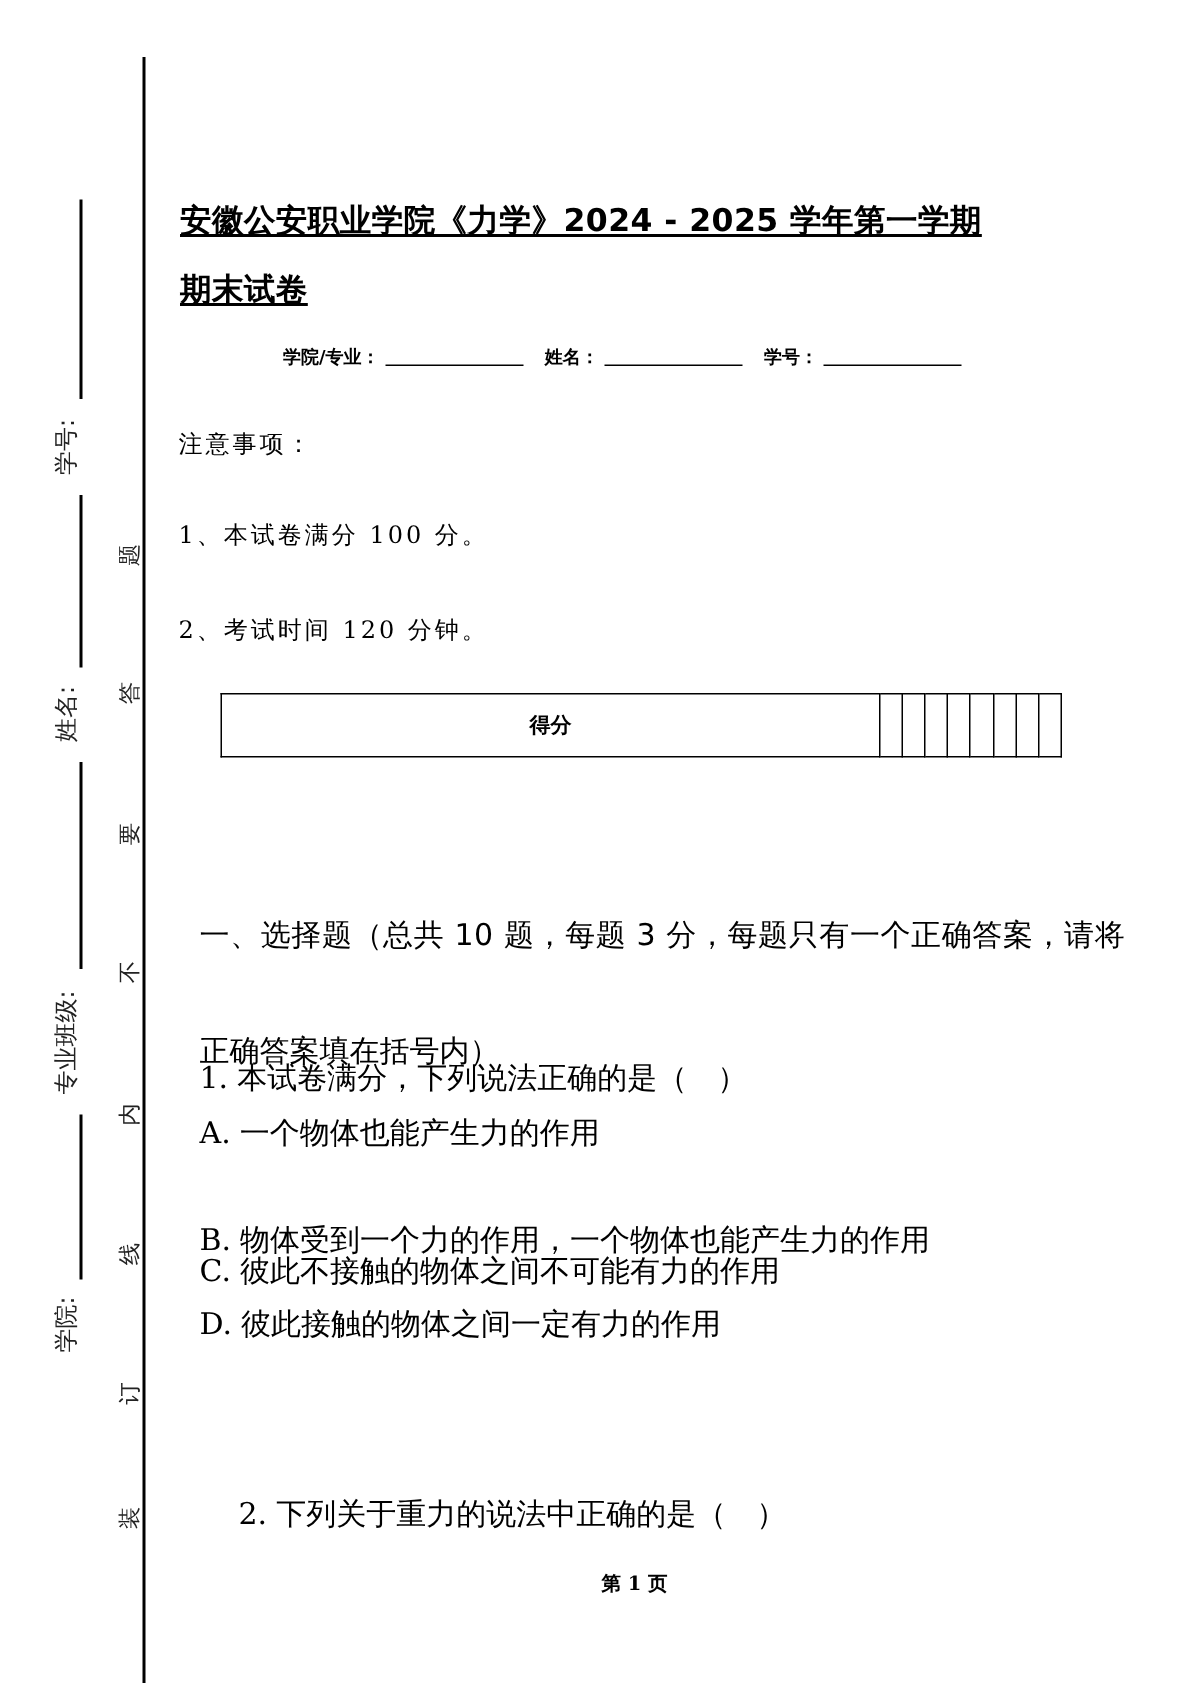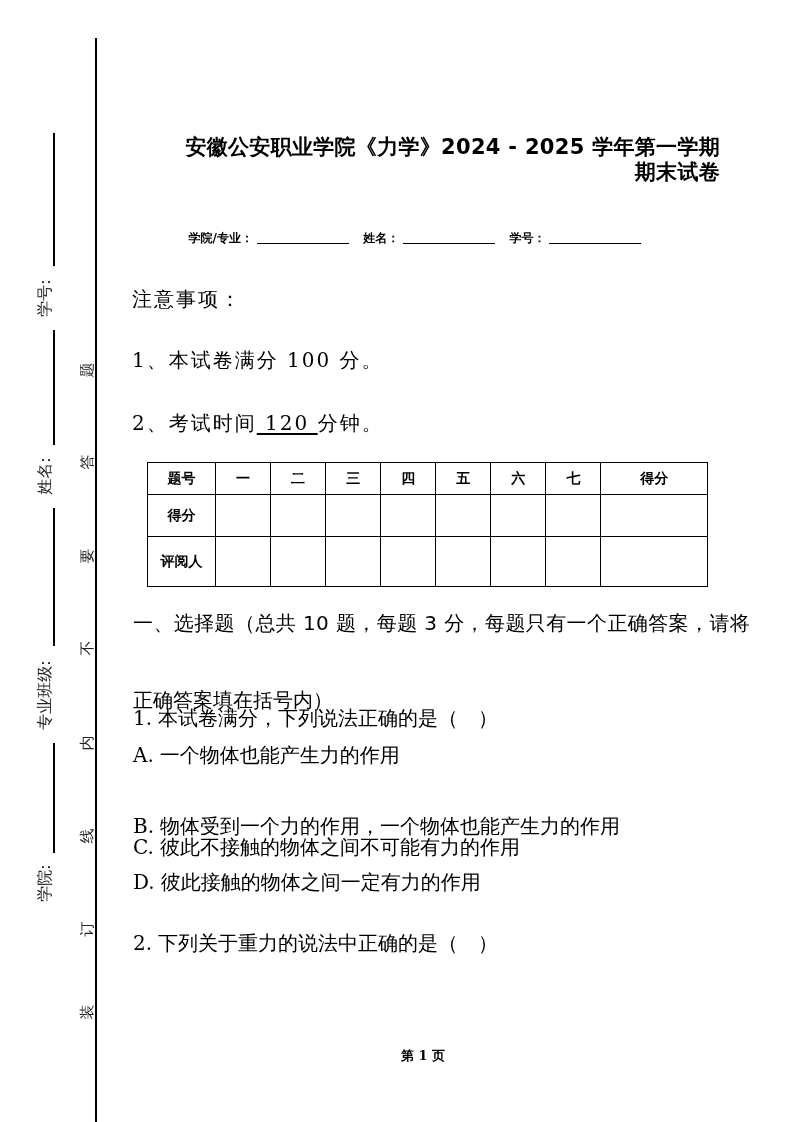--- a/index.html
+++ b/index.html
@@ -5,27 +5,27 @@
   html, body { margin:0; padding:0; }
   body {
     width:793px; height:1122px; background:#ffffff; position:relative; overflow:hidden;
     font-family: "DejaVu Serif", "Liberation Serif", serif; color:#000;
   }
   .binding-line { position:absolute; left:95px; top:38px; width:2px; height:1084px; background:#000; }
   .margin-seg { position:absolute; left:53px; width:1.5px; background:#000; }
   .rot { position:absolute; transform: translate(-50%,-50%) rotate(-90deg); white-space:nowrap;
          font-family: "DejaVu Sans", sans-serif; font-size:15px; color:#222; }
   .rot.lbl { font-size:16px; }
-  .title { position:absolute; left:120px; width:600px; text-align:right;
-           font-family:"DejaVu Sans", sans-serif; font-weight:bold; font-size:21px; letter-spacing:0.3px; }
+  .title { position:absolute; left:120px; width:600px; text-align:left;
+           font-family:"DejaVu Sans", sans-serif; font-weight:bold; font-size:21px; letter-spacing:0.3px;text-decoration:underline; }
   .info { position:absolute; left:120px; width:600px; top:229px; text-align:center;
           font-family:"DejaVu Sans", sans-serif; font-weight:bold; font-size:12px; }
   .info .blank { display:inline-block; width:92px; border-bottom:1.2px solid #000; margin:0 10px 0 4px; vertical-align:-2px; height:14px; }
-  .para { position:absolute; left:132px; font-size:20px; letter-spacing:2px; font-family:"DejaVu Serif", serif; }
-  .u { text-decoration:underline; text-underline-offset:3px; }
+  .para { position:absolute; left:119px; font-size:16px; letter-spacing:2px; font-family:"DejaVu Serif", serif; }
+  .u { text-underline-offset:3px; }
   table.score { position:absolute; left:147px; top:462px; border-collapse:collapse; width:561px;
                 font-family:"DejaVu Sans", sans-serif; font-weight:bold; font-size:14px; }
   table.score td { border:1px solid #000; text-align:center; padding:0; }
   table.score tr.h td { height:31px; }
   table.score tr.r1 td { height:41px; }
   table.score tr.r2 td { height:49px; }
   .q { position:absolute; left:133px; font-family:"DejaVu Sans", sans-serif; font-size:20px; }
   .q .num { font-family:"DejaVu Serif", serif; margin-right:6px; }
   .footer { position:absolute; left:0; width:846px; top:1047px; text-align:center;
             font-family:"DejaVu Serif", serif; font-weight:bold; font-size:13px; }
@@ -48,60 +48,38 @@
 <div class="rot" style="left:87px;top:370px;">题</div>
 <div class="rot" style="left:87px;top:462px;">答</div>
 <div class="rot" style="left:87px;top:556px;">要</div>
 <div class="rot" style="left:87px;top:648px;">不</div>
 <div class="rot" style="left:87px;top:743px;">内</div>
 <div class="rot" style="left:87px;top:836px;">线</div>
 <div class="rot" style="left:87px;top:929px;">订</div>
 <div class="rot" style="left:87px;top:1012px;">装</div>
 
 <div class="title" style="top:133px;">安徽公安职业学院《力学》2024 - 2025 学年第一学期</div>
-<div class="title" style="top:158px;">期末试卷</div>
+<div class="title" style="top:179px;">期末试卷</div>
 
 <div class="info">
   <span>学院/专业：</span><span class="blank"></span>
   <span>姓名：</span><span class="blank"></span>
   <span>学号：</span><span class="blank"></span>
 </div>
 
 <div class="para" style="top:286px;">注意事项：</div>
 <div class="para" style="top:347px;">1、本试卷满分 100 分。</div>
 <div class="para" style="top:410px;">
   <span>2、考试时间</span><span class="u"> 120 </span><span>分钟。</span>
 </div>
 
 <table class="score">
   <tbody>
-      <tr class="h">
-    <td style="width:67px">题号</td>
-    <td>一</td>
-    <td>二</td>
-    <td>三</td>
-    <td>四</td>
-    <td>五</td>
-    <td>六</td>
-    <td>七</td>
-    <td>得分</td>
-  </tr>
   <tr class="r1">
     <td>得分</td>
-    <td></td>
-    <td></td>
-    <td></td>
-    <td></td>
-    <td></td>
-    <td></td>
-    <td></td>
-    <td></td>
-  </tr>
-  <tr class="r2">
-    <td>评阅人</td>
     <td></td>
     <td></td>
     <td></td>
     <td></td>
     <td></td>
     <td></td>
     <td></td>
     <td></td>
   </tr>
 </tbody>
@@ -118,17 +96,17 @@
 </div>
 <div class="q" style="top:813px;">
   <span class="num">B.</span><span>物体受到一个力的作用，一个物体也能产生力的作用</span>
 </div>
 <div class="q" style="top:834px;">
   <span class="num">C.</span><span>彼此不接触的物体之间不可能有力的作用</span>
 </div>
 <div class="q" style="top:869px;">
   <span class="num">D.</span><span>彼此接触的物体之间一定有力的作用</span>
 </div>
-<div class="q" style="top:930px;">
+<div class="q" style="top:996px;margin-left:26px;">
   <span class="num">2.</span><span>下列关于重力的说法中正确的是（　）</span>
 </div>
 
 <div class="footer">第 1 页</div>
 
 </body></html>

